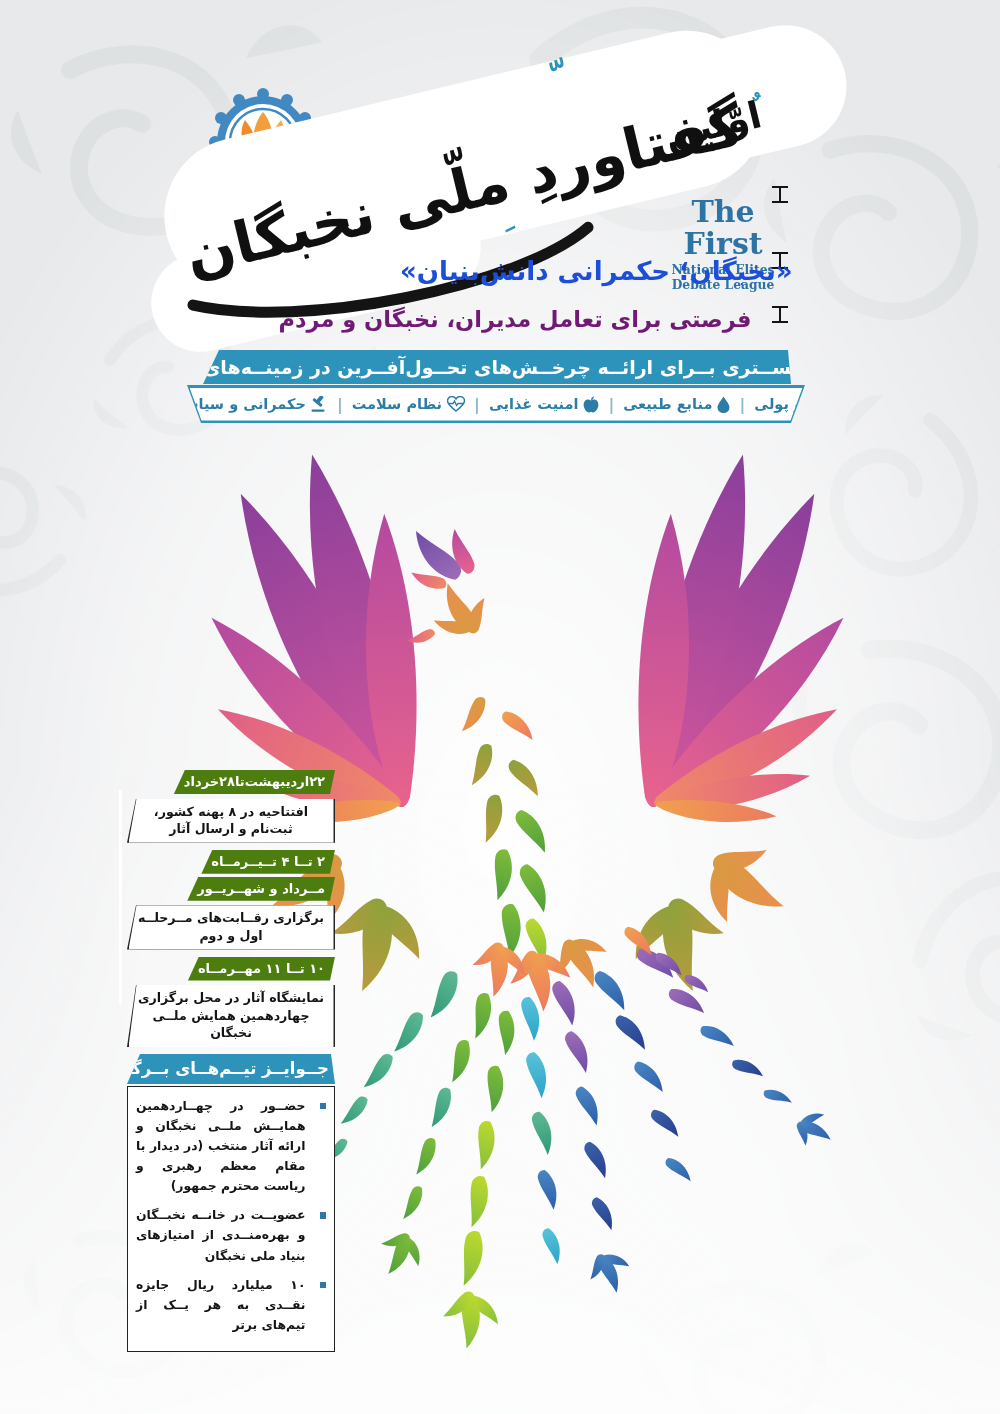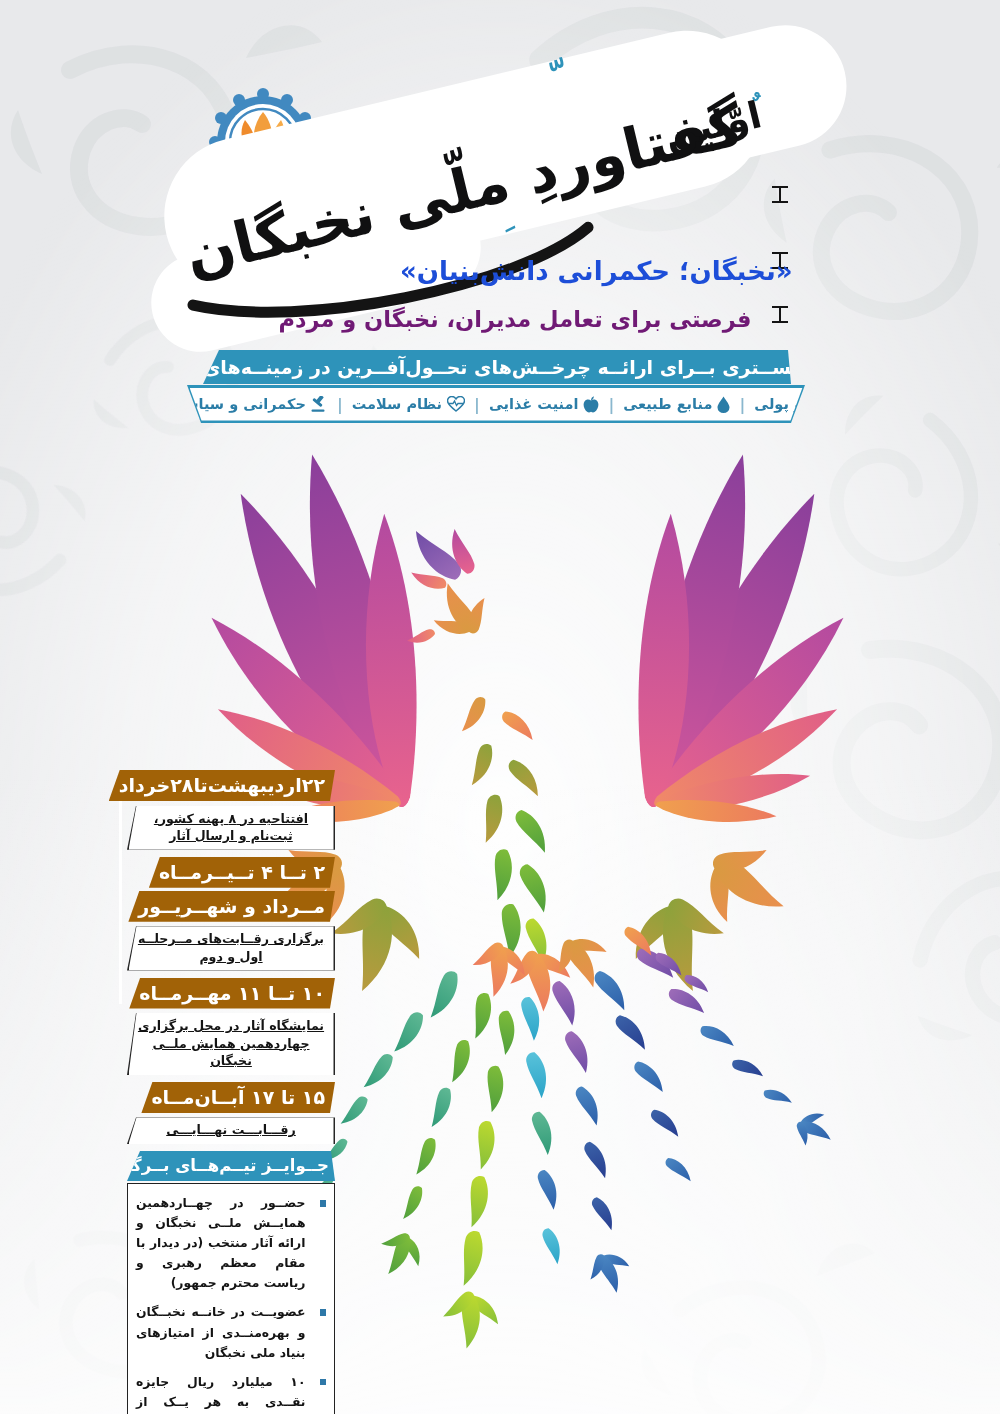--- a/index.html
+++ b/index.html
@@ -56,27 +56,27 @@
     display:flex;align-items:center;justify-content:center;gap:9px;}
   .chip{display:flex;align-items:center;gap:5px;color:#2b7da7;font-weight:bold;font-size:14.5px;white-space:nowrap;}
   .chip .ic{display:flex;align-items:center;}
   .chip-sep{color:#2b7da7;opacity:.55;font-size:16px;font-weight:bold;}
   .coin{width:17px;height:17px;border:1.6px solid #2b7da7;border-radius:50%;color:#2b7da7;
     font-size:11px;font-weight:bold;display:flex;align-items:center;justify-content:center;direction:ltr;}
 
   
   .col{left:127px;top:770px;width:208px;}
   .connector{left:119px;top:790px;width:2.5px;height:214px;background:rgba(255,255,255,.95);}
-  .tag{display:inline-block;background:#a16207;color:#fff;font-size:19px;font-weight:bold;
+  .tag{display:inline-block;background:#4d7c0f;color:#fff;font-size:13px;font-weight:bold;
     padding:4px 10px 5px;clip-path:polygon(11px 0,100% 0,calc(100% - 5px) 100%,0 100%);
     margin-bottom:3px;white-space:nowrap;}
   .note{background:#262626;clip-path:polygon(9px 0,100% 0,100% 100%,0 100%);
     margin-bottom:7px;position:relative;}
   .note-in{position:relative;margin:1.5px;background:#fff;clip-path:polygon(8px 0,100% 0,100% 100%,0 100%);
-    text-align:center;font-size:12.6px;font-weight:bold;color:#141414;padding:4px 7px 5px;line-height:1.4;text-decoration:underline;}
+    text-align:center;font-size:12.6px;font-weight:bold;color:#141414;padding:4px 7px 5px;line-height:1.4;}
   .prize-hdr{background:#2e93ba;color:#fff;text-align:center;font-size:16.5px;font-weight:bold;
     padding:5px 6px 6px;clip-path:polygon(13px 0,calc(100% - 4px) 0,100% 100%,0 100%);white-space:nowrap;}
   .prize-box{background:#fff;border:1.5px solid #222;margin-top:2px;padding:9px 8px 7px;}
   .prize-item{display:flex;gap:14px;margin-bottom:9px;}
   .bullet{flex:0 0 auto;width:6.5px;height:6.5px;background:#2e78a8;margin-top:7px;}
   .prize-item .txt{font-size:12.4px;font-weight:bold;color:#141414;line-height:1.62;text-align:justify;}
 
   .phoenix{left:205px;top:446px;}
 </style>
 </head>
@@ -159,20 +159,24 @@
     <span class="title-cal">گفتاوردِ ملّی نخبگان</span>
   </div>
   <svg class="abs swash" viewBox="0 0 430 90">
     <path d="M415,8 C340,60 120,80 14,44" fill="none" stroke="#141414" stroke-width="11" stroke-linecap="round"></path>
   </svg>
   <div class="abs ordinal">اوّلین</div>
   <span class="acc acc1">ّ</span>
   <span class="acc acc2">ٌ</span>
   <span class="acc acc3">ِ</span>
 
+  <div class="abs en-block">
+    <div class="en-title">The First</div>
+    <div class="en-sub">National Elites Debate League</div>
+  </div>
   <div class="ibeam" style="left:772px;top:186px;"></div>
   <div class="ibeam" style="left:772px;top:252px;"></div>
   <div class="ibeam" style="left:772px;top:306px;"></div>
 
   <div class="abs slogan"><span>«نخبگان؛ حکمرانی دانش‌بنیان»</span></div>
   <div class="abs tagline">فرصتی برای تعامل مدیران، نخبگان و مردم</div>
 
   <div class="abs banner-top">
     <span>بســتری بــرای ارائــه چرخــش‌های تحــول‌آفــرین در زمینــه‌های:</span>
   </div>
@@ -407,26 +411,20 @@
     <div>
       <div class="tag">مــرداد و شهــریــور</div>
       <div class="note">
         <div class="note-in">برگزاری رقــابت‌های مــرحلــه اول و دوم</div>
       </div>
     </div>
     <div>
       <div class="tag">۱۰ تــا ۱۱ مهــرمــاه</div>
       <div class="note">
         <div class="note-in">نمایشگاه آثار در محل برگزاری چهاردهمین همایش ملــی نخبگان</div>
-      </div>
-    </div>
-    <div>
-      <div class="tag">۱۵ تا ۱۷ آبــان‌مــاه</div>
-      <div class="note">
-        <div class="note-in">رقـــابـــت نهـــایـــی</div>
       </div>
     </div>
 
     <div style="margin-top:4px;">
       <div class="prize-hdr">جــوایــز تیــم‌هــای بــرگــزیــده</div>
       <div class="prize-box">
         <div class="prize-item">
           <span class="bullet"></span>
           <span class="txt">حضــور در چهــاردهمین همایــش ملــی نخبگان و ارائه آثار منتخب (در دیدار با مقام معظم رهبری و ریاست محترم جمهور)</span>
         </div>

